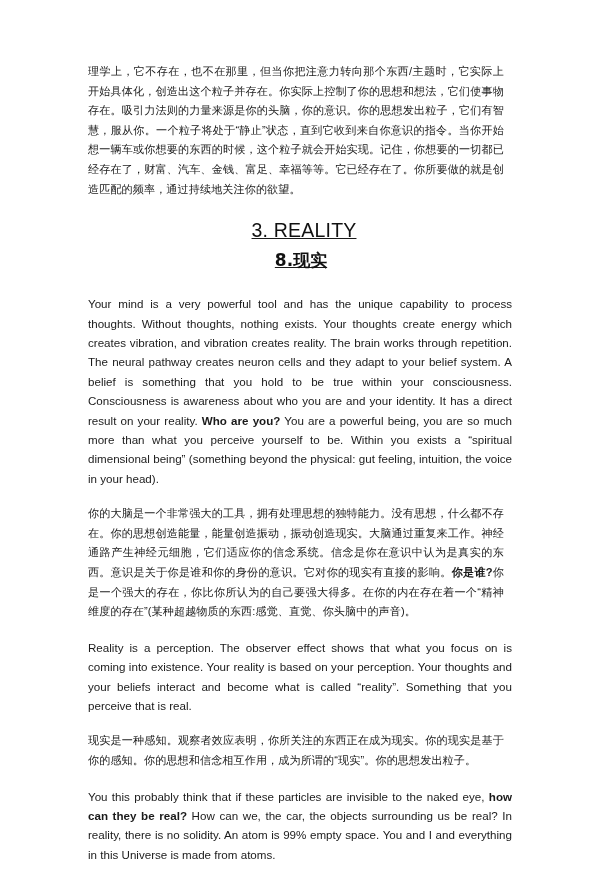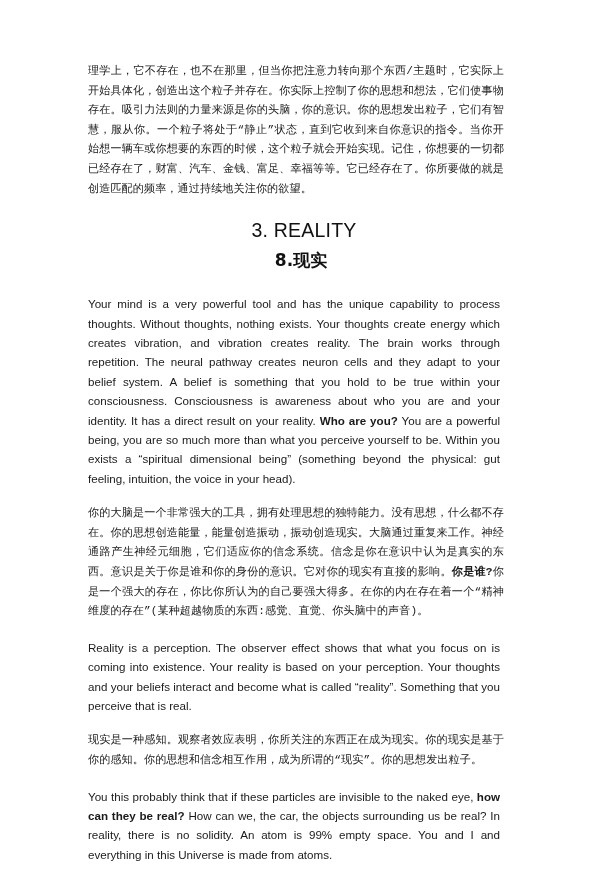--- a/index.html
+++ b/index.html
@@ -28,47 +28,48 @@
 
   .content {
     position: absolute;
     left: 88px;
     top: 62px;
     width: 424px;
   }
 
   
   .p-cn {
-    font-family: Liberation Mono, monospace;
+    font-family: Liberation Sans, sans-serif;
     font-size: 11.1px;
     line-height: 19.6px;
     text-align: justify;
     text-justify: inter-character;
     margin: 0 8px 16px 0;
     letter-spacing: 0.1px;
     color: #1a1a1a;
   }
 
   
   .p-en {
     font-family: "Liberation Sans", "DejaVu Sans", sans-serif;
     font-size: 11.6px;
     line-height: 19.4px;
     text-align: justify;
-    margin: 0 12px 16px 0;
+    margin: 0 0 16px 0;
     color: #1a1a1a;
   }
 
   .p-en.last { margin-bottom: 0; }
 
   b, strong { font-weight: 700; }
 
   
   .heading-block {
     margin: 20px 0 22px 0;
+    text-decoration: underline;
   }
   .h-en {
     font-family: "Liberation Sans", "DejaVu Sans", sans-serif;
     font-size: 19.5px;
     font-weight: 400;
     text-align: center;
     margin: 0 0 7px 0;
     padding-left: 8px;
     color: #111111;
     letter-spacing: 0.2px;

